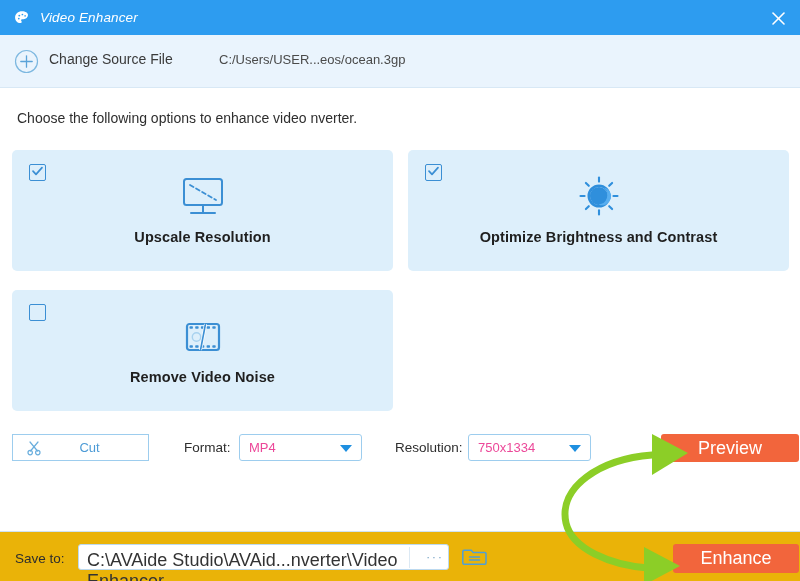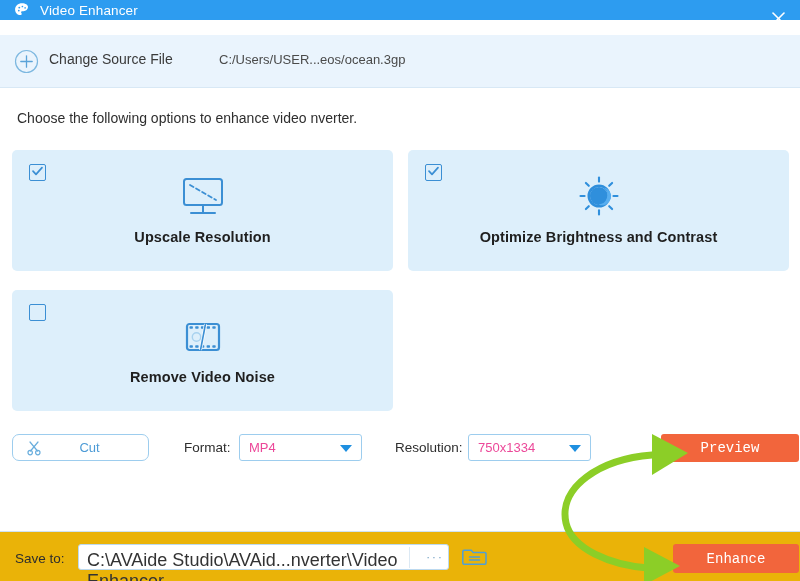--- a/index.html
+++ b/index.html
@@ -19,24 +19,25 @@
     width: 800px;
     height: 581px;
     background: #ffffff;
     overflow: hidden;
   }
 
   
   .titlebar {
     position: absolute;
     left: 0; top: 0;
-    width: 800px; height: 20px;
+    width: 800px; height: 35px;
     background: #2d9cf0;
     display: flex;
     align-items: center;
+    font-style: italic;
   }
   .title-logo {
     margin-left: 13px;
     width: 18px; height: 18px;
     display: flex; align-items: center; justify-content: center;
   }
   .title-text {
     margin-left: 9px;
     color: #ffffff;
     font-size: 13.5px;
@@ -136,21 +137,21 @@
     color: #1f1f1f;
     letter-spacing: .1px;
   }
 
   
   .cut-btn {
     position: absolute;
     left: 12px; top: 434px;
     width: 137px; height: 27px;
     border: 1px solid #9dcdee;
-    border-radius: 7px;
+    border-radius: 0;
     background: #ffffff;
     box-sizing: border-box;
     cursor: pointer;
   }
   .cut-icon {
     position: absolute;
     left: 12px; top: 4px;
     width: 18px; height: 18px;
   }
   .cut-label {
@@ -198,27 +199,27 @@
     border-right: 6px solid transparent;
     border-top: 7px solid #1e8fe0;
   }
 
   
   .primary-btn {
     position: absolute;
     background: #f2653c;
     border-radius: 3px;
     color: #ffffff;
-    font-size: 14px;
+    font-size: 18px;
     display: flex;
     align-items: center;
     justify-content: center;
     cursor: pointer;
     border: none;
-    font-family: Liberation Mono, monospace;
+    font-family: Liberation Sans, sans-serif;
   }
   .btn-preview { left: 661px; top: 434px; width: 138px; height: 28px; }
   .btn-enhance { left: 673px; top: 544px; width: 126px; height: 29px; }
 
   
   .savebar {
     position: absolute;
     left: 0; top: 531px;
     width: 800px; height: 50px;
     background: #eab308;

